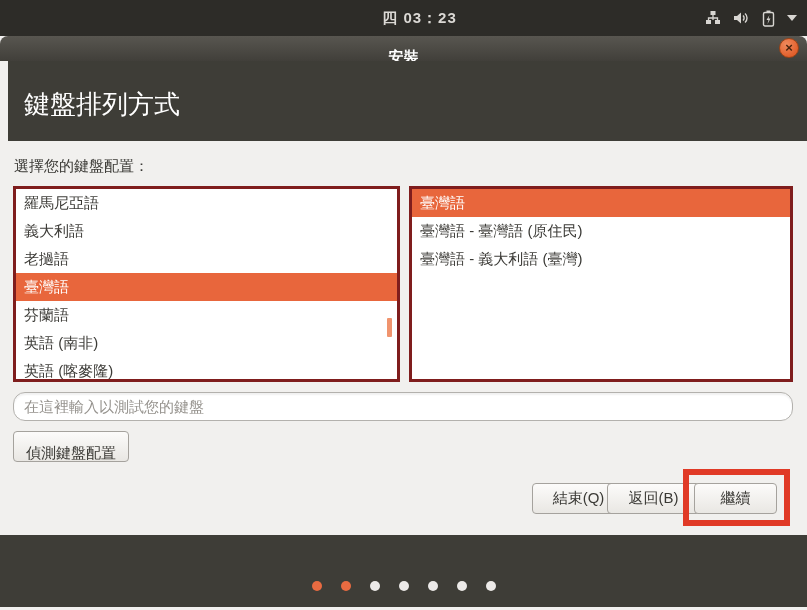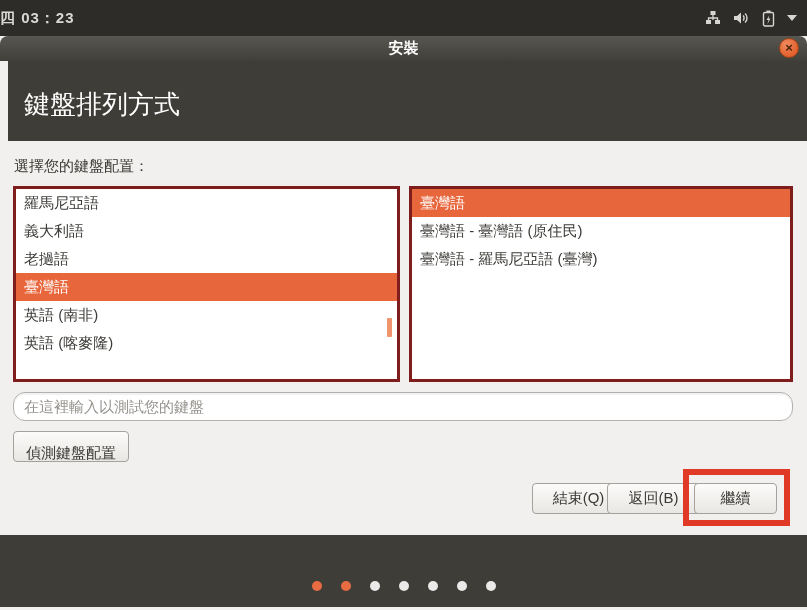--- a/index.html
+++ b/index.html
@@ -11,41 +11,41 @@
     overflow: hidden;
   }
 
   
   .system-bar {
     position:absolute; top:0; left:0; width:807px; height:36px;
     background:#2d2c28;
   }
   .clock {
     position:absolute; left:0; right:0; top:0; height:28px;
-    line-height:36px;
-    color:#dbd9d5; font-size:15px; font-weight:bold; letter-spacing:1px;
+    text-align:center; line-height:36px;
+    color:#dbd9d5; font-size:15px; font-weight:bold; letter-spacing:1px;padding-left:32px;
   }
   .status-icons {
     position:absolute; right:10px; top:0; height:36px;
     display:flex; align-items:center; gap:12px;
   }
   .status-icons svg { display:block; }
   .caret {
     width:0; height:0; border-left:5px solid transparent;
     border-right:5px solid transparent; border-top:6px solid #d8d6d2;
   }
 
   
   .titlebar {
     position:absolute; top:36px; left:0; width:807px; height:25px;
     background:linear-gradient(#585650,#413f3a);
     border-radius:8px 8px 0 0;
   }
   .window-title {
-    position:absolute; left:0; right:0; top:0; height:25px;
+    position:absolute; left:0; right:0; top:9px; height:25px;
     text-align:center; line-height:24px;
     color:#ffffff; font-size:15px; font-weight:bold;
   }
   .close-btn {
     position:absolute; right:8px; top:2px; width:20px; height:20px;
     border-radius:50%;
     background:radial-gradient(circle at 35% 30%, #f08a5d, #e2602d 70%);
     border:1px solid #9c4316;
     color:#49230e; font-size:13px; font-weight:bold;
     text-align:center; line-height:18px; cursor:pointer;
@@ -166,28 +166,29 @@
 
 <div class="content">
   <div class="prompt">選擇您的鍵盤配置：</div>
 
   <div class="listbox left">
     <div class="scroll-thumb"></div>
   <div class="row">羅馬尼亞語</div>
       <div class="row">義大利語</div>
       <div class="row">老撾語</div>
       <div class="row selected">臺灣語</div>
+      <div class="row">芬蘭語</div>
       <div class="row">英語 (南非)</div>
       <div class="row">英語 (喀麥隆)</div>
     </div>
 
   <div class="listbox right">
       <div class="row selected">臺灣語</div>
       <div class="row">臺灣語 - 臺灣語 (原住民)</div>
-      <div class="row">臺灣語 - 羅馬尼亞語 (臺灣)</div>
+      <div class="row">臺灣語 - 義大利語 (臺灣)</div>
     </div>
 
   <input class="test-input" type="text" placeholder="在這裡輸入以測試您的鍵盤" style="">
 
   <button class="btn detect-btn">偵測鍵盤配置</button>
 
   <button class="btn quit-btn">結束(Q)</button>
   <button class="btn back-btn">返回(B)</button>
   <button class="btn continue-btn">繼續</button>
 

